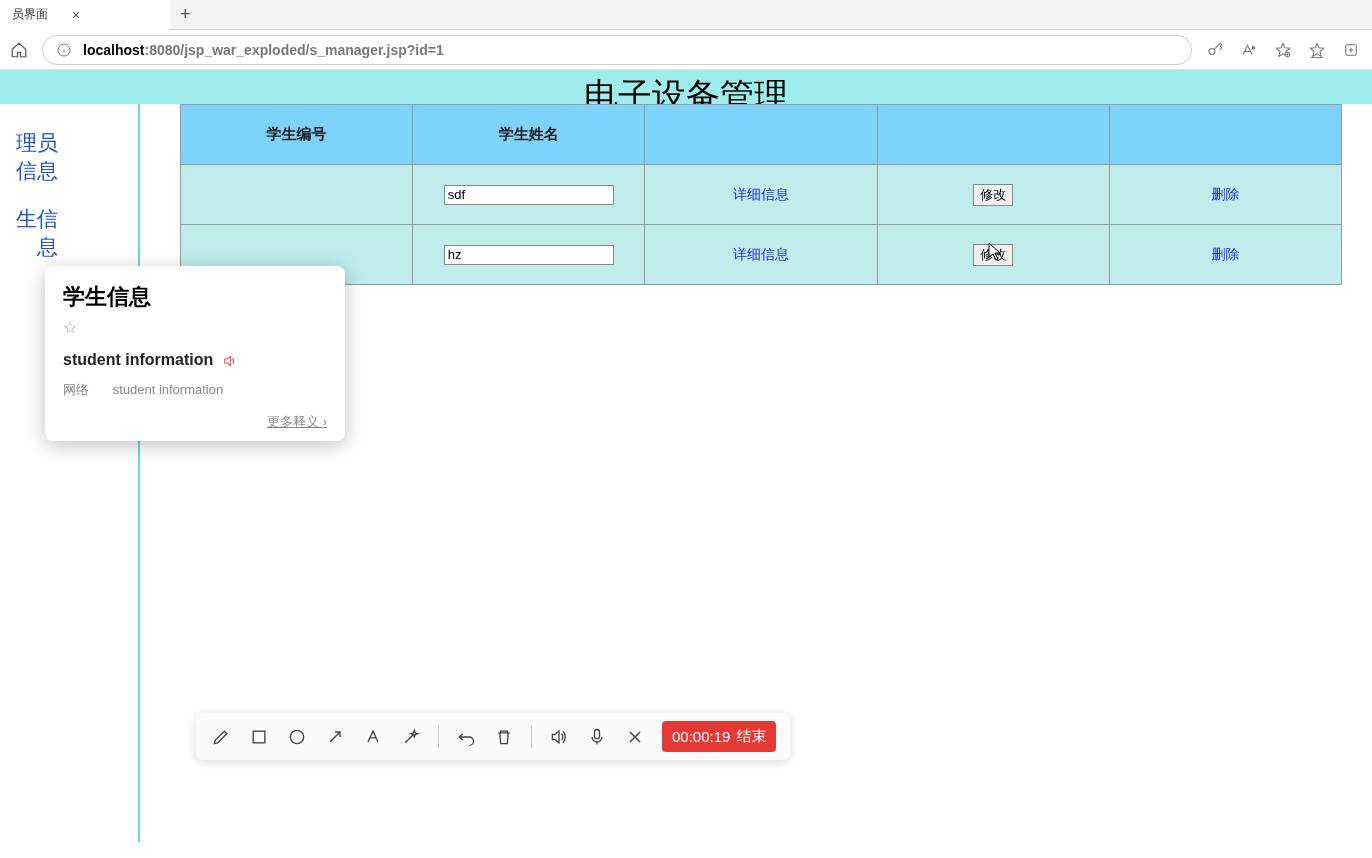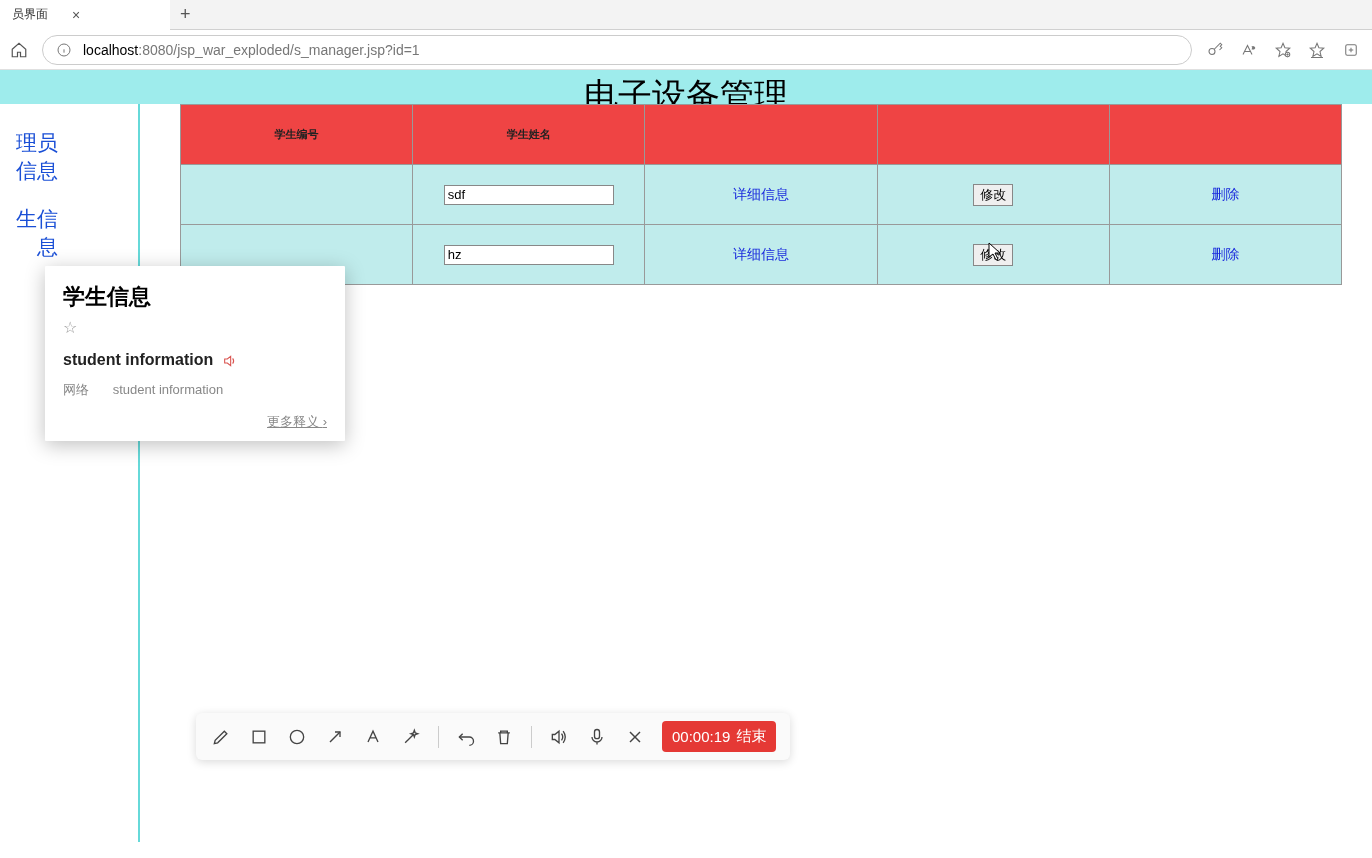--- a/index.html
+++ b/index.html
@@ -7,50 +7,50 @@
 
 
 .browser-top { background: #f3f3f3; height: 30px; display: flex; align-items: center; border-bottom: 1px solid #d0d0d0; }
 .tab { background: #fff; height: 30px; display: flex; align-items: center; padding: 0 12px; gap: 24px; min-width: 170px; position: relative; }
 .tab-title { font-size: 12px; color: #333; }
 .tab-close { font-size: 14px; color: #555; cursor: pointer; }
 .tab-add { padding: 0 10px; font-size: 18px; color: #555; cursor: pointer; }
 
 .addr-bar { height: 40px; display: flex; align-items: center; gap: 14px; padding: 0 10px; border-bottom: 1px solid #e0e0e0; background: #fff; }
 .home-icon, .info-icon { width: 18px; height: 18px; color: #555; display: flex; align-items: center; justify-content: center; }
-.url-omnibox { flex: 1; display: flex; align-items: center; gap: 10px; border: 1px solid #ccc; border-radius: 18px; padding: 5px 12px; }
+.url-omnibox { flex: 1; display: flex; align-items: center; gap: 10px; border: 1px solid #ccc; border-radius: 18px; padding: 5px 12px; font-weight: bold; }
 .url-text { font-size: 14px; color: #444; }
 .url-text .host { color: #000; }
 .url-text .path { color: #777; }
 .addr-icon { width: 20px; color: #555; }
 
 
 .page { position: relative; height: calc(858px - 70px); }
 .page-header { background: #9eecec; text-align: center; height: 34px; }
 .page-title { font-size: 34px; font-weight: 500; color: #000; line-height: 50px; }
 
 .page-body { display: flex; height: calc(100% - 50px); }
 .sidebar { width: 140px; border-right: 2px solid #66d9d9; padding-top: 15px; background: #fff; }
 .sidebar a { display: block; padding: 10px 0; color: #1a4fd6; font-size: 21px; text-decoration: none; text-align: right; padding-right: 80px; }
 
 .main { flex: 1; padding: 0 30px 0 40px; }
 table.grid { width: 100%; border-collapse: collapse; }
-table.grid th { background: #ef4444; border: 1px solid #999; height: 60px; font-size: 11px; font-weight: bold; color: #222; }
+table.grid th { background: #7dd3fc; border: 1px solid #999; height: 60px; font-size: 15px; font-weight: bold; color: #222; }
 table.grid td { background: #c0ecec; border: 1px solid #999; height: 60px; text-align: center; font-size: 14px; }
 table.grid td input[type="text"] { width: 170px; height: 20px; font-size: 13px; border: 1px solid #888; padding: 0 3px; background: #fff; }
 table.grid td a.link { color: #1a2bdc; text-decoration: none; }
 table.grid td button.mod { font-size: 13px; border: 1px solid #888; background: #efefef; padding: 1px 6px; cursor: pointer; }
 .col-id { width: 230px; }
 .col-name { width: 230px; }
 .col-detail { width: 230px; }
 .col-edit { width: 230px; }
 .col-del { width: 230px; }
 
 
-.dict-popup { position: absolute; left: 45px; top: 196px; width: 300px; background: #fff; box-shadow: 0 4px 20px rgba(0,0,0,0.25); border-radius: 1px; padding: 16px 18px 10px; z-index: 50; }
+.dict-popup { position: absolute; left: 45px; top: 196px; width: 300px; background: #fff; box-shadow: 0 4px 20px rgba(0,0,0,0.25); border-radius: 8px; padding: 16px 18px 10px; z-index: 50; }
 .dict-popup .dict-word { font-size: 22px; font-weight: bold; margin-bottom: 6px; }
 .dict-popup .dict-star { color: #999; font-size: 16px; margin-bottom: 14px; }
 .dict-popup .dict-en { font-size: 16px; font-weight: bold; color: #222; display: inline-block; }
 .dict-popup .dict-speaker { color: #d9534f; font-size: 16px; margin-left: 4px; }
 .dict-popup .dict-src { color: #888; font-size: 13px; margin-top: 12px; }
 .dict-popup .dict-src .lbl { margin-right: 20px; }
 .dict-popup .dict-more { text-align: right; color: #888; font-size: 13px; margin-top: 14px; cursor: pointer; text-decoration: underline; }
 
 
 .rec-bar { position: absolute; left: 196px; bottom: 98px; display: flex; align-items: center; gap: 16px; background: #fafafa; border-radius: 6px; padding: 8px 14px; box-shadow: 0 2px 10px rgba(0,0,0,0.15); z-index: 40; }

